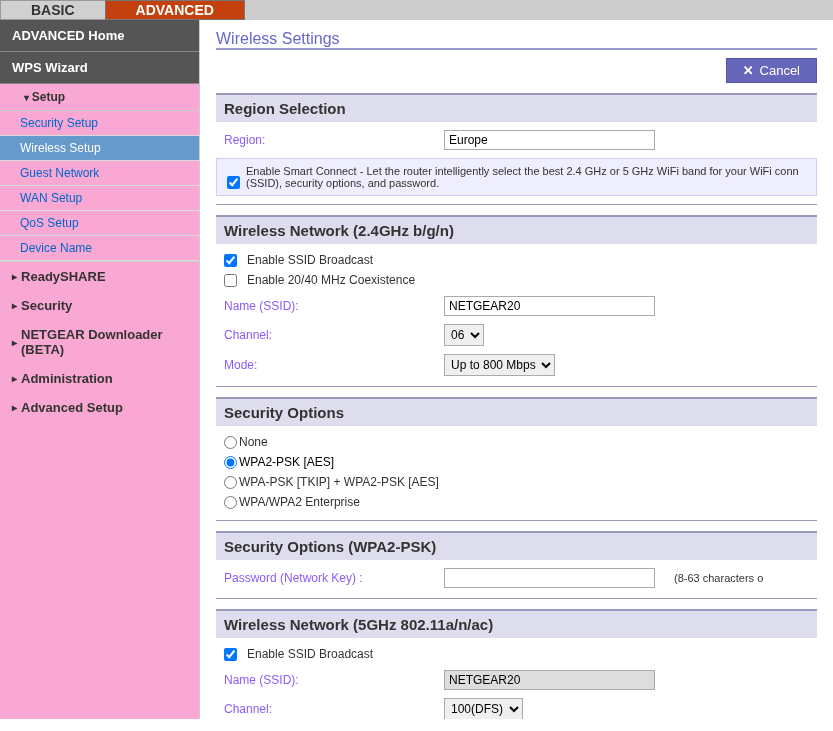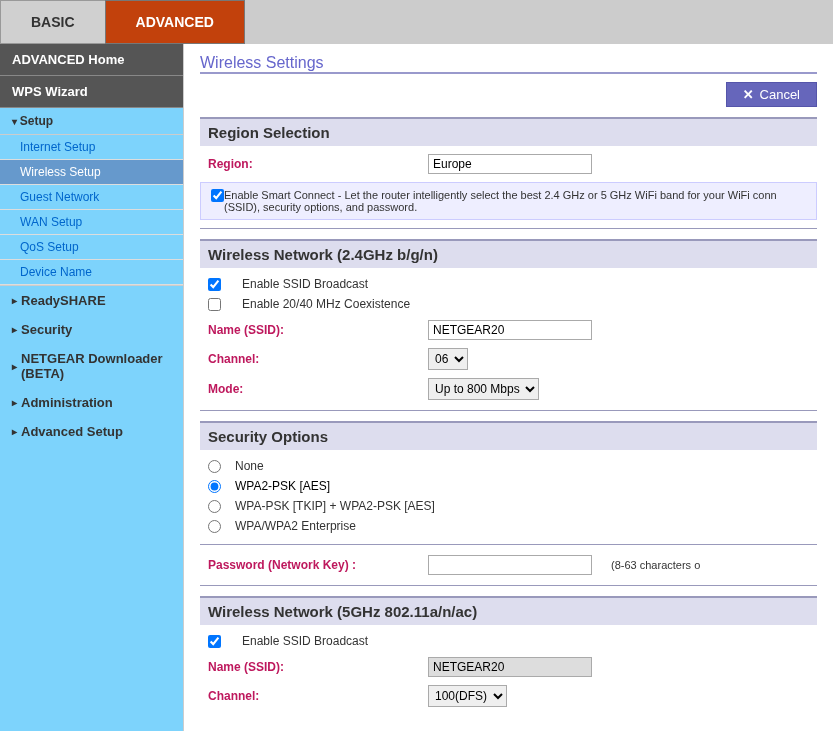--- a/index.html
+++ b/index.html
@@ -1,30 +1,30 @@
 <!DOCTYPE html>
 <html><head>
   <meta charset="utf-8">
   <style>
     * { box-sizing: border-box; margin: 0; padding: 0; }
     body { font-family: Arial, sans-serif; font-size: 12px; background: #fff; }
 
     
-    .top-tabs { display: flex; background: #ccc; height: 44px; }
+    .top-tabs { display: flex; background: #ccc; height: 20px; }
     .tab { display: flex; align-items: center; justify-content: center; padding: 0 30px; font-size: 14px; font-weight: bold; cursor: pointer; border: 1px solid #999; }
     .tab-basic { background: #d0d0d0; color: #333; border-right: none; }
     .tab-advanced { background: #c2410c; color: #fff; border: 1px solid #777; }
 
     
     .layout { display: flex; height: calc(731px - 32px); }
 
     
-    .sidebar { width: 184px; background: #7dd3fc; border-right: 1px solid #ccc; overflow-y: auto; flex-shrink: 0; }
+    .sidebar { width: 200px; background: #f9a8d4; border-right: 1px solid #ccc; overflow-y: auto; flex-shrink: 0; }
     .sidebar-item-dark { background: #555; color: #fff; padding: 8px 12px; font-size: 13px; font-weight: bold; cursor: pointer; border-bottom: 1px solid #888; }
-    .sidebar-section { padding: 6px 12px; font-size: 12px; color: #333; font-weight: bold; border-bottom: 1px solid #ccc; cursor: pointer; }
+    .sidebar-section { padding: 6px 24px; font-size: 12px; color: #333; font-weight: bold; border-bottom: 1px solid #ccc; cursor: pointer; }
     .sidebar-section.with-arrow::before { content: '▾ '; font-size: 10px; }
     .sidebar-subsection { padding: 5px 20px; font-size: 12px; color: #0066cc; cursor: pointer; border-bottom: 1px solid #ddd; }
     .sidebar-subsection.active { background: #6699cc; color: #fff; }
     .sidebar-group { border-bottom: 1px solid #ccc; }
     .sidebar-group-header { padding: 7px 12px; font-size: 13px; font-weight: bold; color: #333; cursor: pointer; display: flex; align-items: center; }
     .sidebar-group-header::before { content: '▸ '; margin-right: 4px; font-size: 10px; }
 
     
     .main { flex: 1; overflow-y: auto; padding: 10px 16px; }
     .page-title { font-size: 16px; color: #6666cc; font-weight: normal; margin-bottom: 8px; border-bottom: 2px solid #9999cc; }
@@ -32,34 +32,34 @@
     
     .action-bar { display: flex; justify-content: flex-end; margin-bottom: 10px; }
     .cancel-btn { background: #6666bb; color: #fff; border: 1px solid #5555aa; padding: 4px 16px; font-size: 13px; cursor: pointer; display: flex; align-items: center; gap: 6px; }
     .cancel-btn .x-icon { font-weight: bold; }
 
     
     .section-header { background: #dde; color: #333; font-weight: bold; font-size: 15px; padding: 5px 8px; margin: 10px 0 6px 0; border-top: 2px solid #9999bb; }
 
     
     .form-row { display: flex; align-items: center; margin: 4px 0; padding: 2px 8px; }
-    .form-label { width: 220px; color: #be185d; font-size: 12px; font-weight: bold; }
+    .form-label { width: 220px; color: #8b5cf6; font-size: 12px; }
     .form-input { border: 1px solid #aaa; padding: 2px 4px; font-size: 12px; width: 160px; }
-    .form-input-wide { width: 164px; }
+    .form-input-wide { width: 211px; }
     .form-select { border: 1px solid #aaa; padding: 2px; font-size: 12px; }
 
     
     .smart-connect { background: #eef; padding: 6px 10px; margin: 6px 0; font-size: 11px; color: #333; border: 1px solid #ccf; }
-    .smart-connect label { display: flex; align-items: flex-start; }
-
-    
-    .check-row { display: flex; align-items: center; gap: 21px; padding: 3px 8px; font-size: 12px; color: #333; }
-
-    
-    .radio-row { display: flex; align-items: center; gap: 14px; padding: 3px 8px; font-size: 12px; color: #333; }
+    .smart-connect label { display: flex; align-items: flex-end; gap: 6px; }
+
+    
+    .check-row { display: flex; align-items: center; gap: 10px; padding: 3px 8px; font-size: 12px; color: #333; }
+
+    
+    .radio-row { display: flex; align-items: center; gap: 2px; padding: 3px 8px; font-size: 12px; color: #333; }
     .radio-row.selected { color: #000; }
 
     
     .pwd-hint { color: #333; font-size: 11px; margin-left: 19px; }
 
     
     .divider { border: none; border-top: 1px solid #9999bb; margin: 8px 0; }
   </style>
 </head>
 <body>
@@ -70,21 +70,21 @@
 </div>
 
 <div class="layout">
 
   <div class="sidebar">
     <div class="sidebar-item-dark">ADVANCED Home</div>
     <div class="sidebar-item-dark">WPS Wizard</div>
 
     <div class="sidebar-group">
       <div class="sidebar-section with-arrow">Setup</div>
-      <div class="sidebar-subsection">Internet Setup</div>
+      <div class="sidebar-subsection">Security Setup</div>
       <div class="sidebar-subsection active">Wireless Setup</div>
       <div class="sidebar-subsection">Guest Network</div>
       <div class="sidebar-subsection">WAN Setup</div>
       <div class="sidebar-subsection">QoS Setup</div>
       <div class="sidebar-subsection">Device Name</div>
     </div>
 
     <div class="sidebar-group-header">ReadySHARE</div>
     <div class="sidebar-group-header">Security</div>
     <div class="sidebar-group-header">NETGEAR Downloader (BETA)</div>
@@ -161,20 +161,21 @@
       <input type="radio" name="sec24" style="">
       <span>WPA-PSK [TKIP] + WPA2-PSK [AES]</span>
     </div>
     <div class="radio-row">
       <input type="radio" name="sec24" style="">
       <span>WPA/WPA2 Enterprise</span>
     </div>
 
     <hr class="divider">
 
+    <div class="section-header">Security Options (WPA2-PSK)</div>
 
     <div class="form-row">
       <span class="form-label">Password (Network Key) :</span>
       <input type="password" class="form-input form-input-wide" style="">
       <span class="pwd-hint">(8-63 characters o</span>
     </div>
 
     <hr class="divider">
 
     <div class="section-header">Wireless Network (5GHz 802.11a/n/ac)</div>

